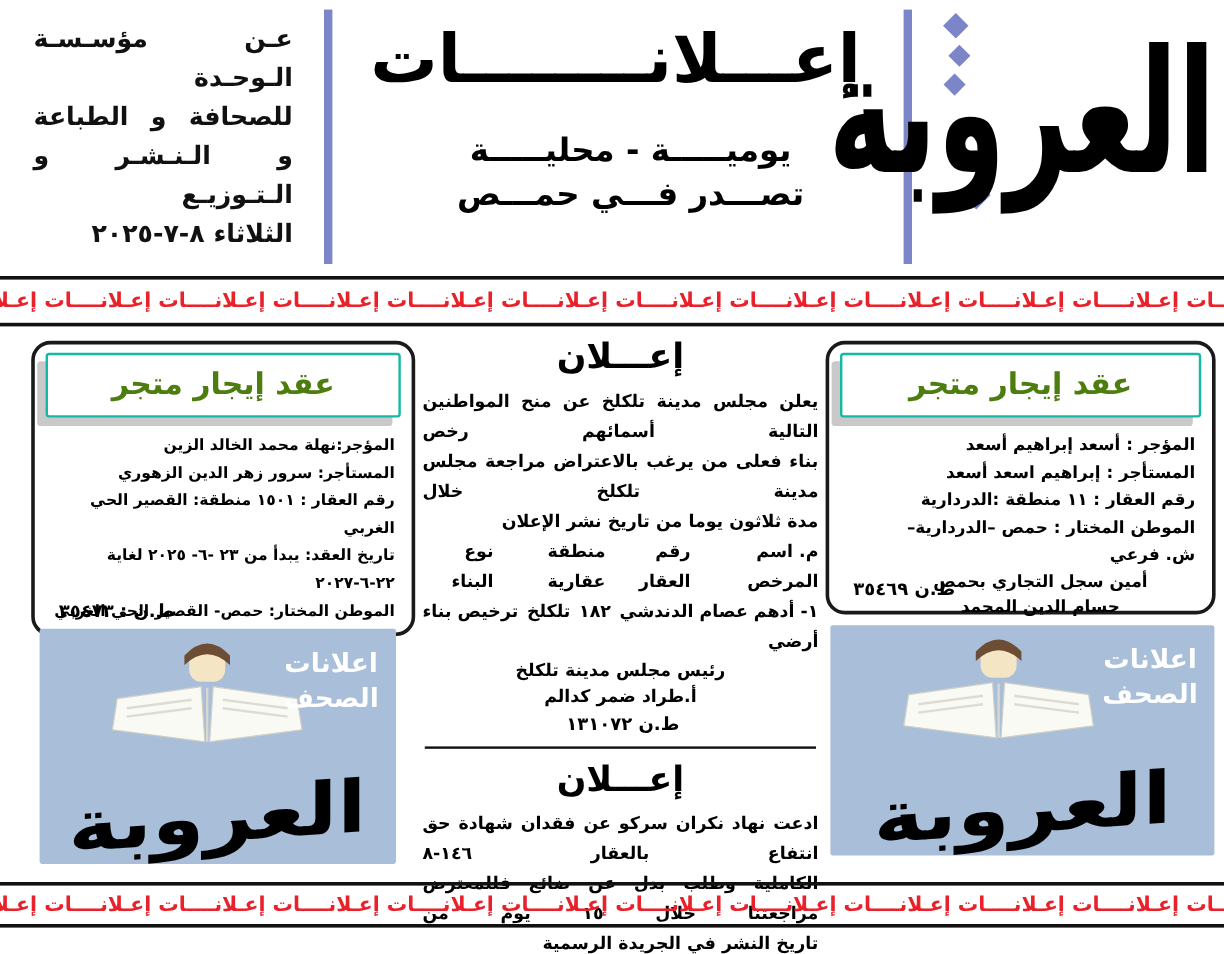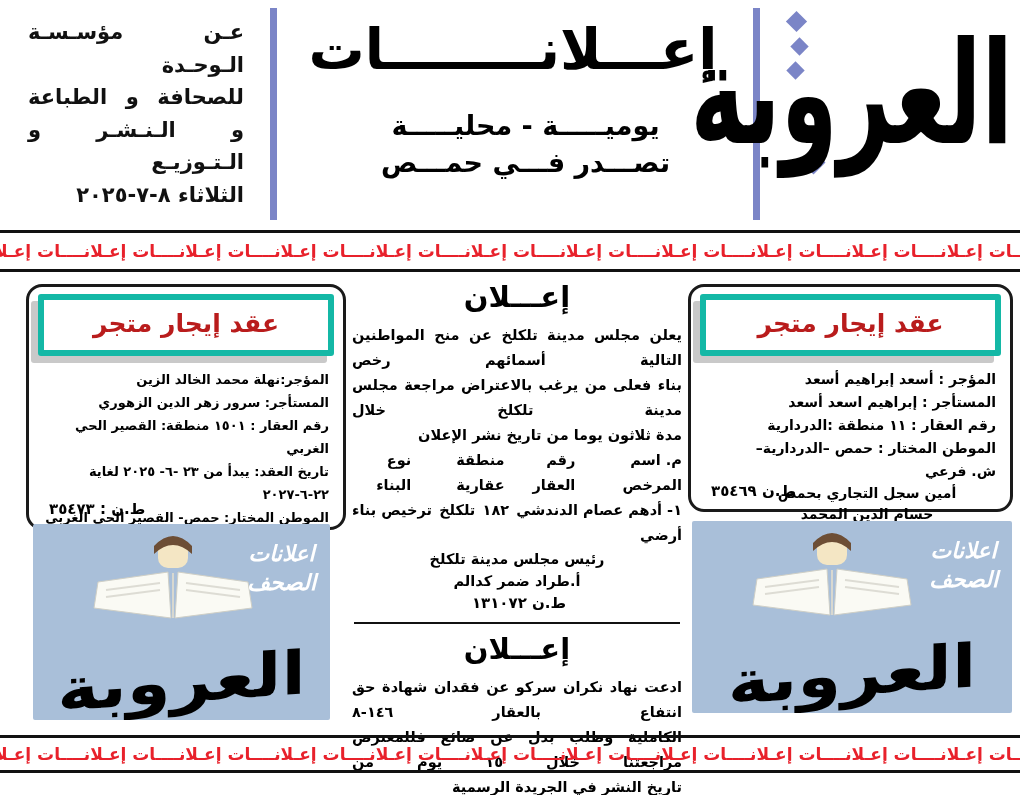--- a/index.html
+++ b/index.html
@@ -52,23 +52,23 @@
   .banner-bottom{ top:735px; height:38px; }
   .banner span{
     white-space:nowrap; color:#e8212b; font-weight:bold; font-size:17px;
   }
 
   
   .contract{
     position:absolute; border:3px solid #1a1a1a; border-radius:16px; background:#fff;
   }
   .c-head{
-    margin:7px 9px 2px; border:6px solid #14b8a6; border-radius:3px; background:#fff;
+    margin:7px 9px 2px; border:2px solid #14b8a6; border-radius:3px; background:#fff;
     box-shadow:-7px 7px 0 #c9c9c9;
-    text-align:center; font-size:25px; font-weight:bold; color:#b91c1c; padding:9px 18px 12px;
+    text-align:center; font-size:25px; font-weight:bold; color:#4d7c0f; padding:9px 18px 12px;
     position:relative; z-index:1;
   }
   .c-body{ padding:10px 14px 0 10px; font-weight:bold; color:#000; }
   .contract-right .c-body{ font-size:14px;padding-left:47px; }
   .contract-left  .c-body{ font-size:13px; }
   .c-line{ text-align:right; line-height:23px; }
   .c-center{ text-align:center; line-height:21px; }
   .c-ref{ position:absolute; bottom:9px; left:20px; font-size:15px; font-weight:bold; }
 
   
@@ -81,21 +81,21 @@
   .ad-table{ display:flex; justify-content:space-between; font-size:14.5px; font-weight:bold; line-height:25px; }
   .ad-center{ text-align:center; font-size:14.5px; font-weight:bold; line-height:22px; }
   .ad-ref{ text-align:center; font-size:15px; font-weight:bold; line-height:22px; padding-left:4px; }
   .mid-sep{ border:none; border-top:2px solid #111; margin:8px 2px 10px; }
 
   
   .promo{ position:absolute; background:#a9bfd9; border-radius:2px; overflow:hidden; }
   .reader{ position:absolute; top:6px; left:55px; }
   .promo-label{
     position:absolute; top:16px; right:14px; color:#fff; font-weight:bold;
-    font-size:22px; line-height:1.3; text-align:center;font-style:italic;
+    font-size:22px; line-height:1.3; text-align:center;
   }
   .promo-brand{
     position:absolute; bottom:4px; left:0; right:0; text-align:center;
     font-size:60px; font-weight:bold; color:#000;
     transform:skewY(-4deg) scaleX(1.18); letter-spacing:1px;
   }
 </style>
 </head>
 <body>
 

